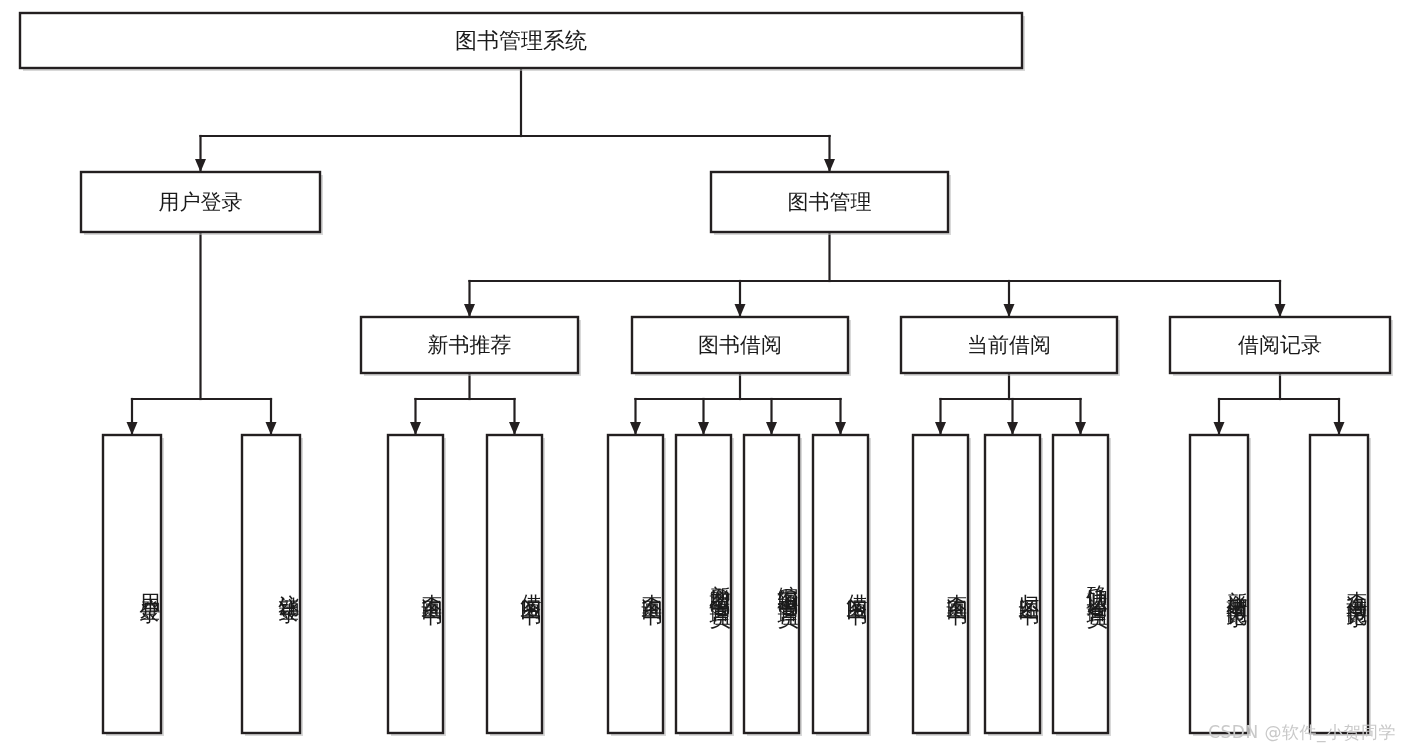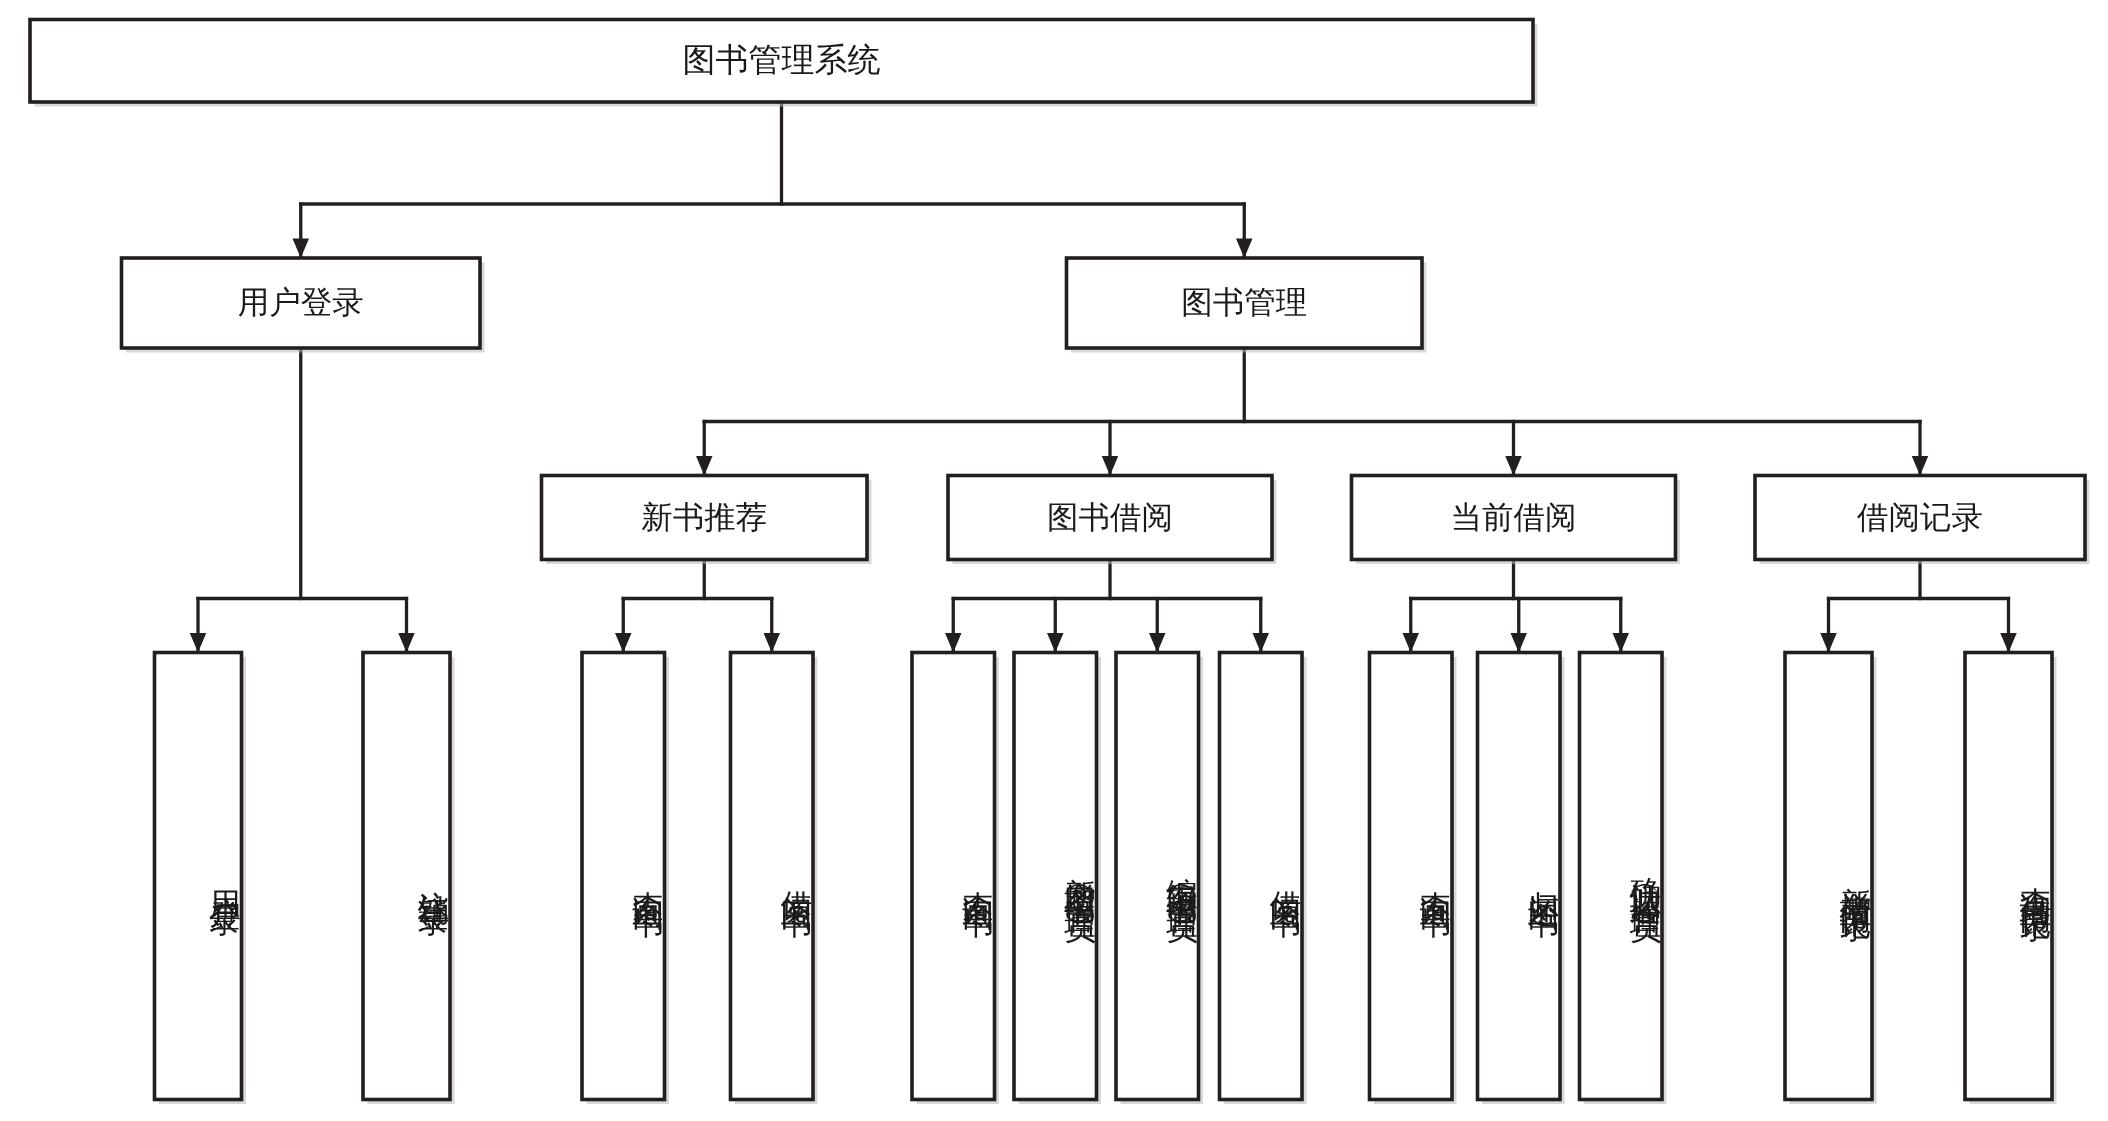--- a/index.html
+++ b/index.html
@@ -198,13 +198,14 @@
       <div class="leaf-label-wrap" style="left: 608px; top: 451px; width: 55px; height: 266px;">查询图书</div>
       <div class="leaf-label-wrap" style="left: 676px; top: 451px; width: 55px; height: 266px;">新增图书（管理员）</div>
       <div class="leaf-label-wrap" style="left: 744px; top: 451px; width: 55px; height: 266px;">编辑图书（管理员）</div>
       <div class="leaf-label-wrap" style="left: 813px; top: 451px; width: 55px; height: 266px;">借阅图书</div>
       <div class="leaf-label-wrap" style="left: 913px; top: 451px; width: 55px; height: 266px;">查询图书</div>
       <div class="leaf-label-wrap" style="left: 985px; top: 451px; width: 55px; height: 266px;">归还图书</div>
       <div class="leaf-label-wrap" style="left: 1053px; top: 451px; width: 55px; height: 266px;">确认归还（管理员）</div>
       <div class="leaf-label-wrap" style="left: 1190px; top: 451px; width: 58px; height: 266px;">新增借阅记录</div>
       <div class="leaf-label-wrap" style="left: 1310px; top: 451px; width: 58px; height: 266px;">查询借阅记录</div>
     </div>
+  <div class="watermark">CSDN @软件_小贺同学</div>
 </div>
 
 </body></html>

